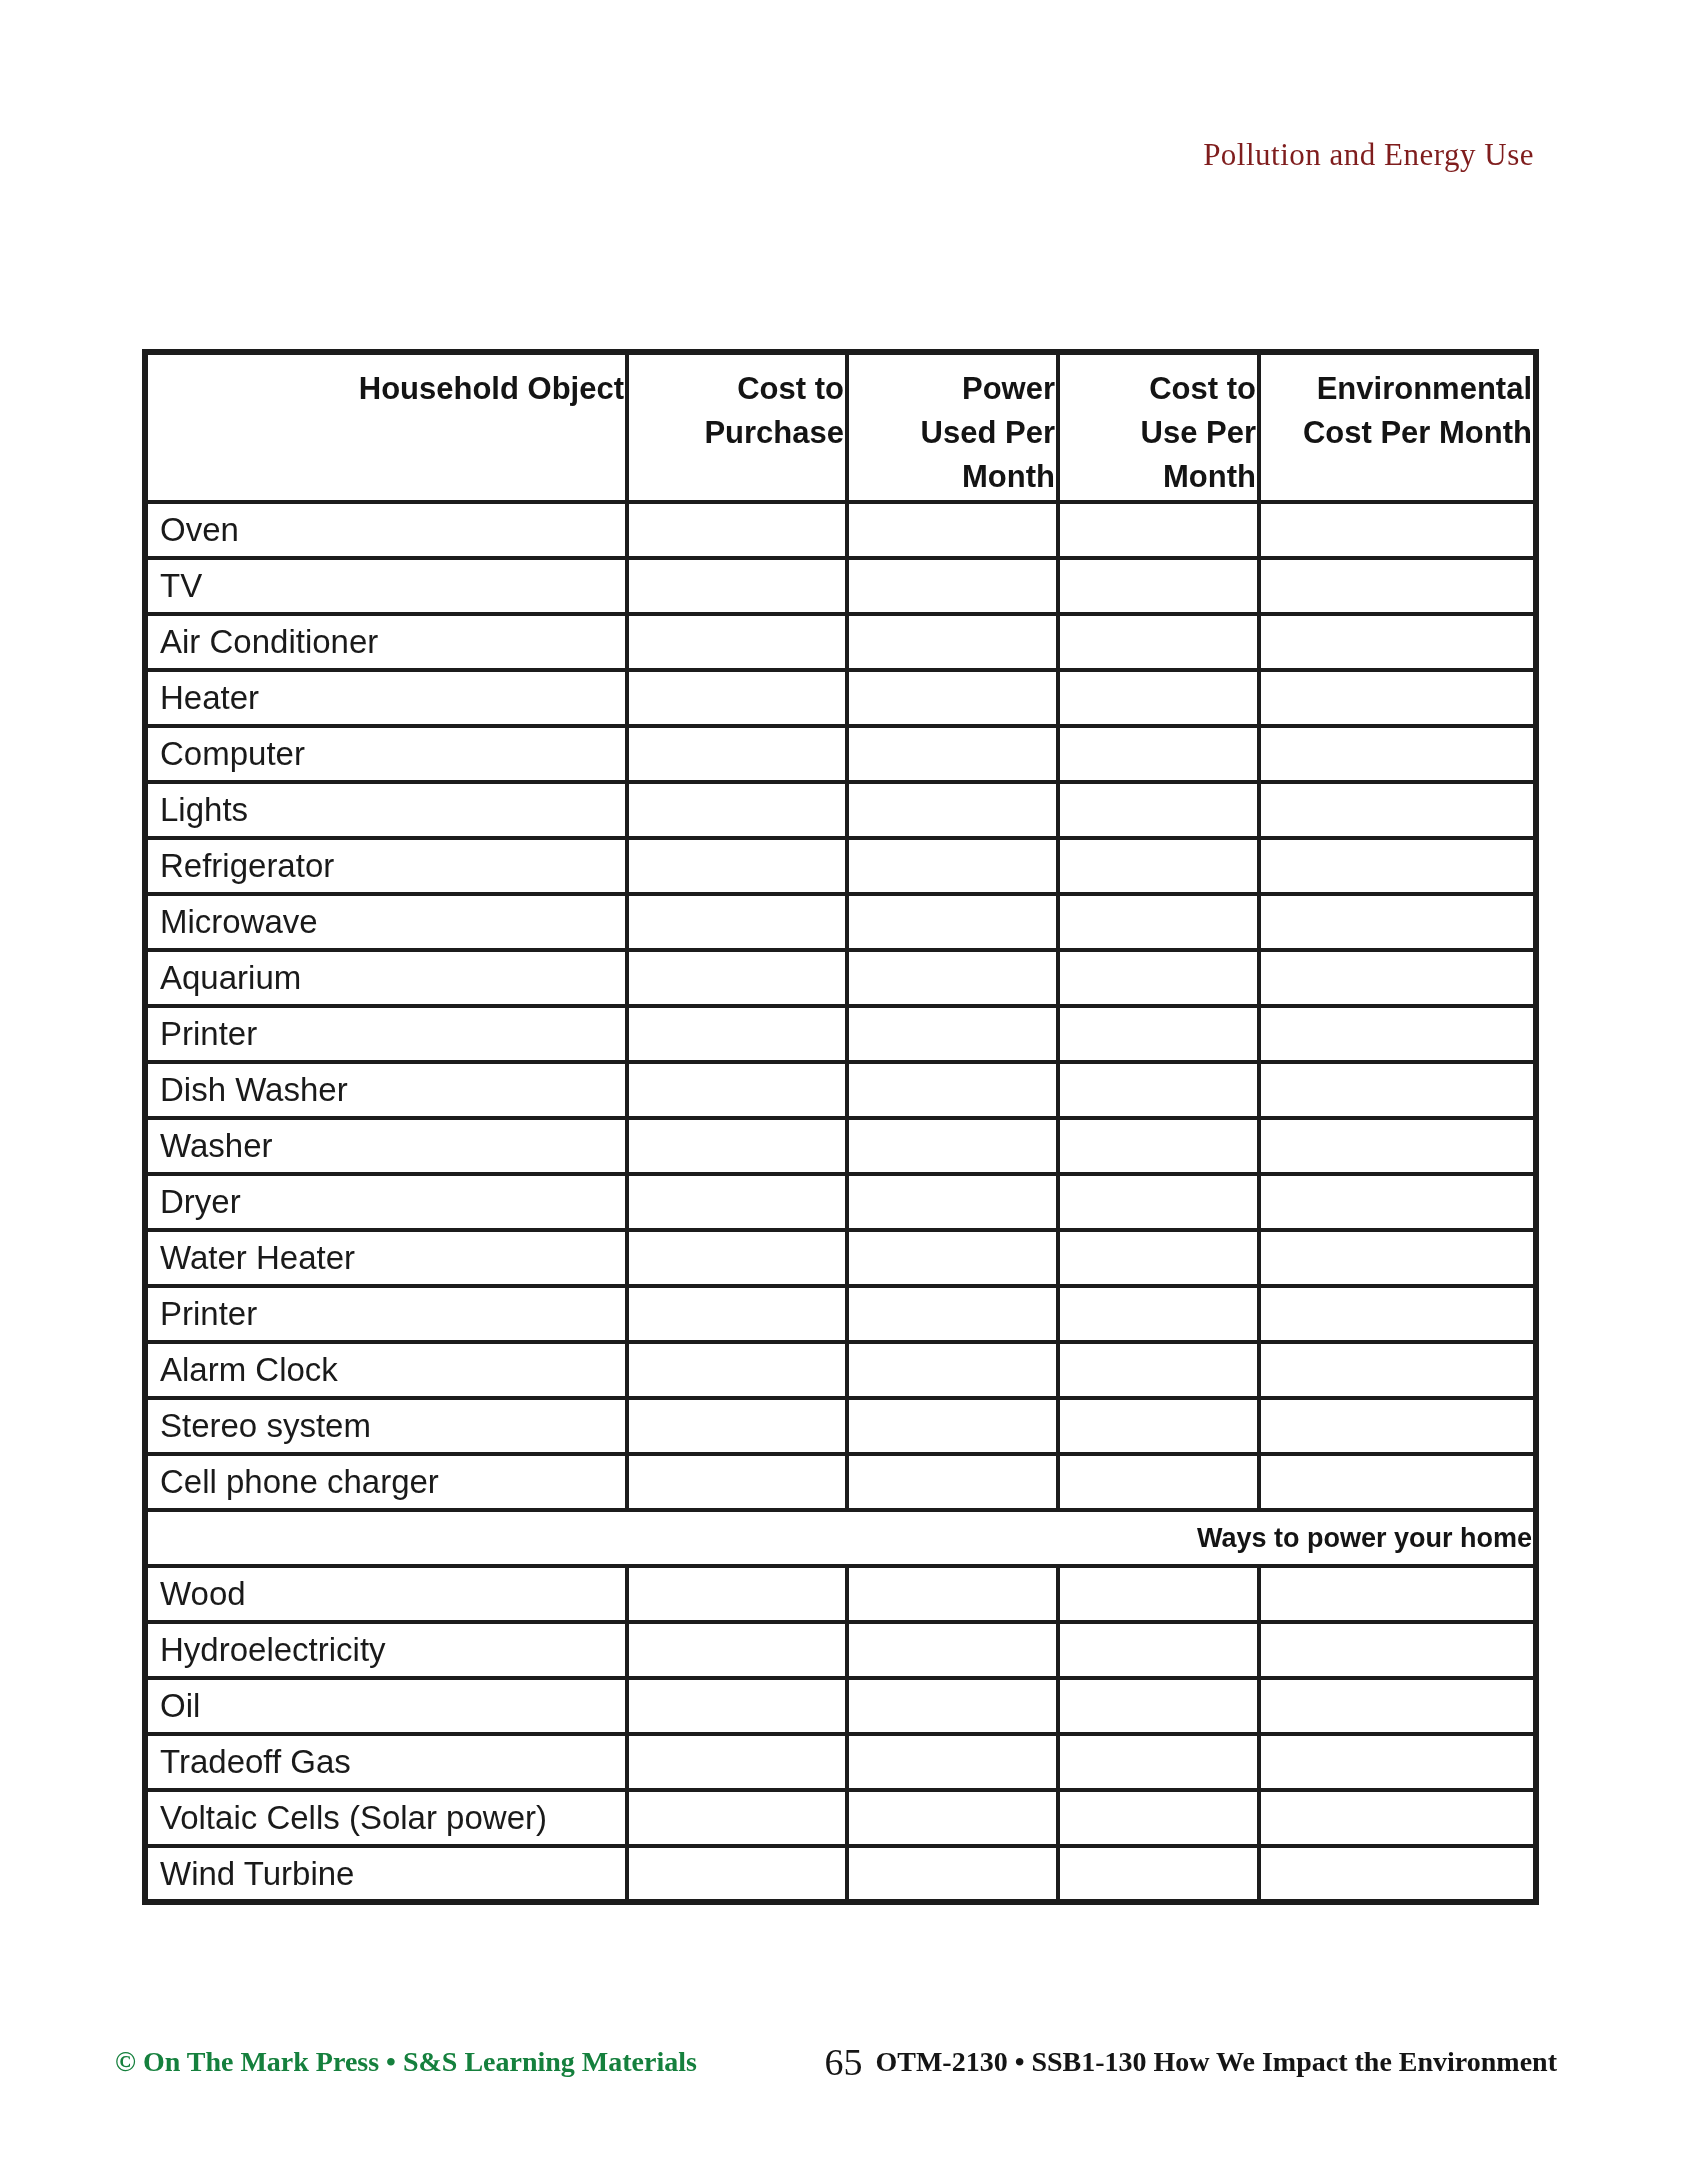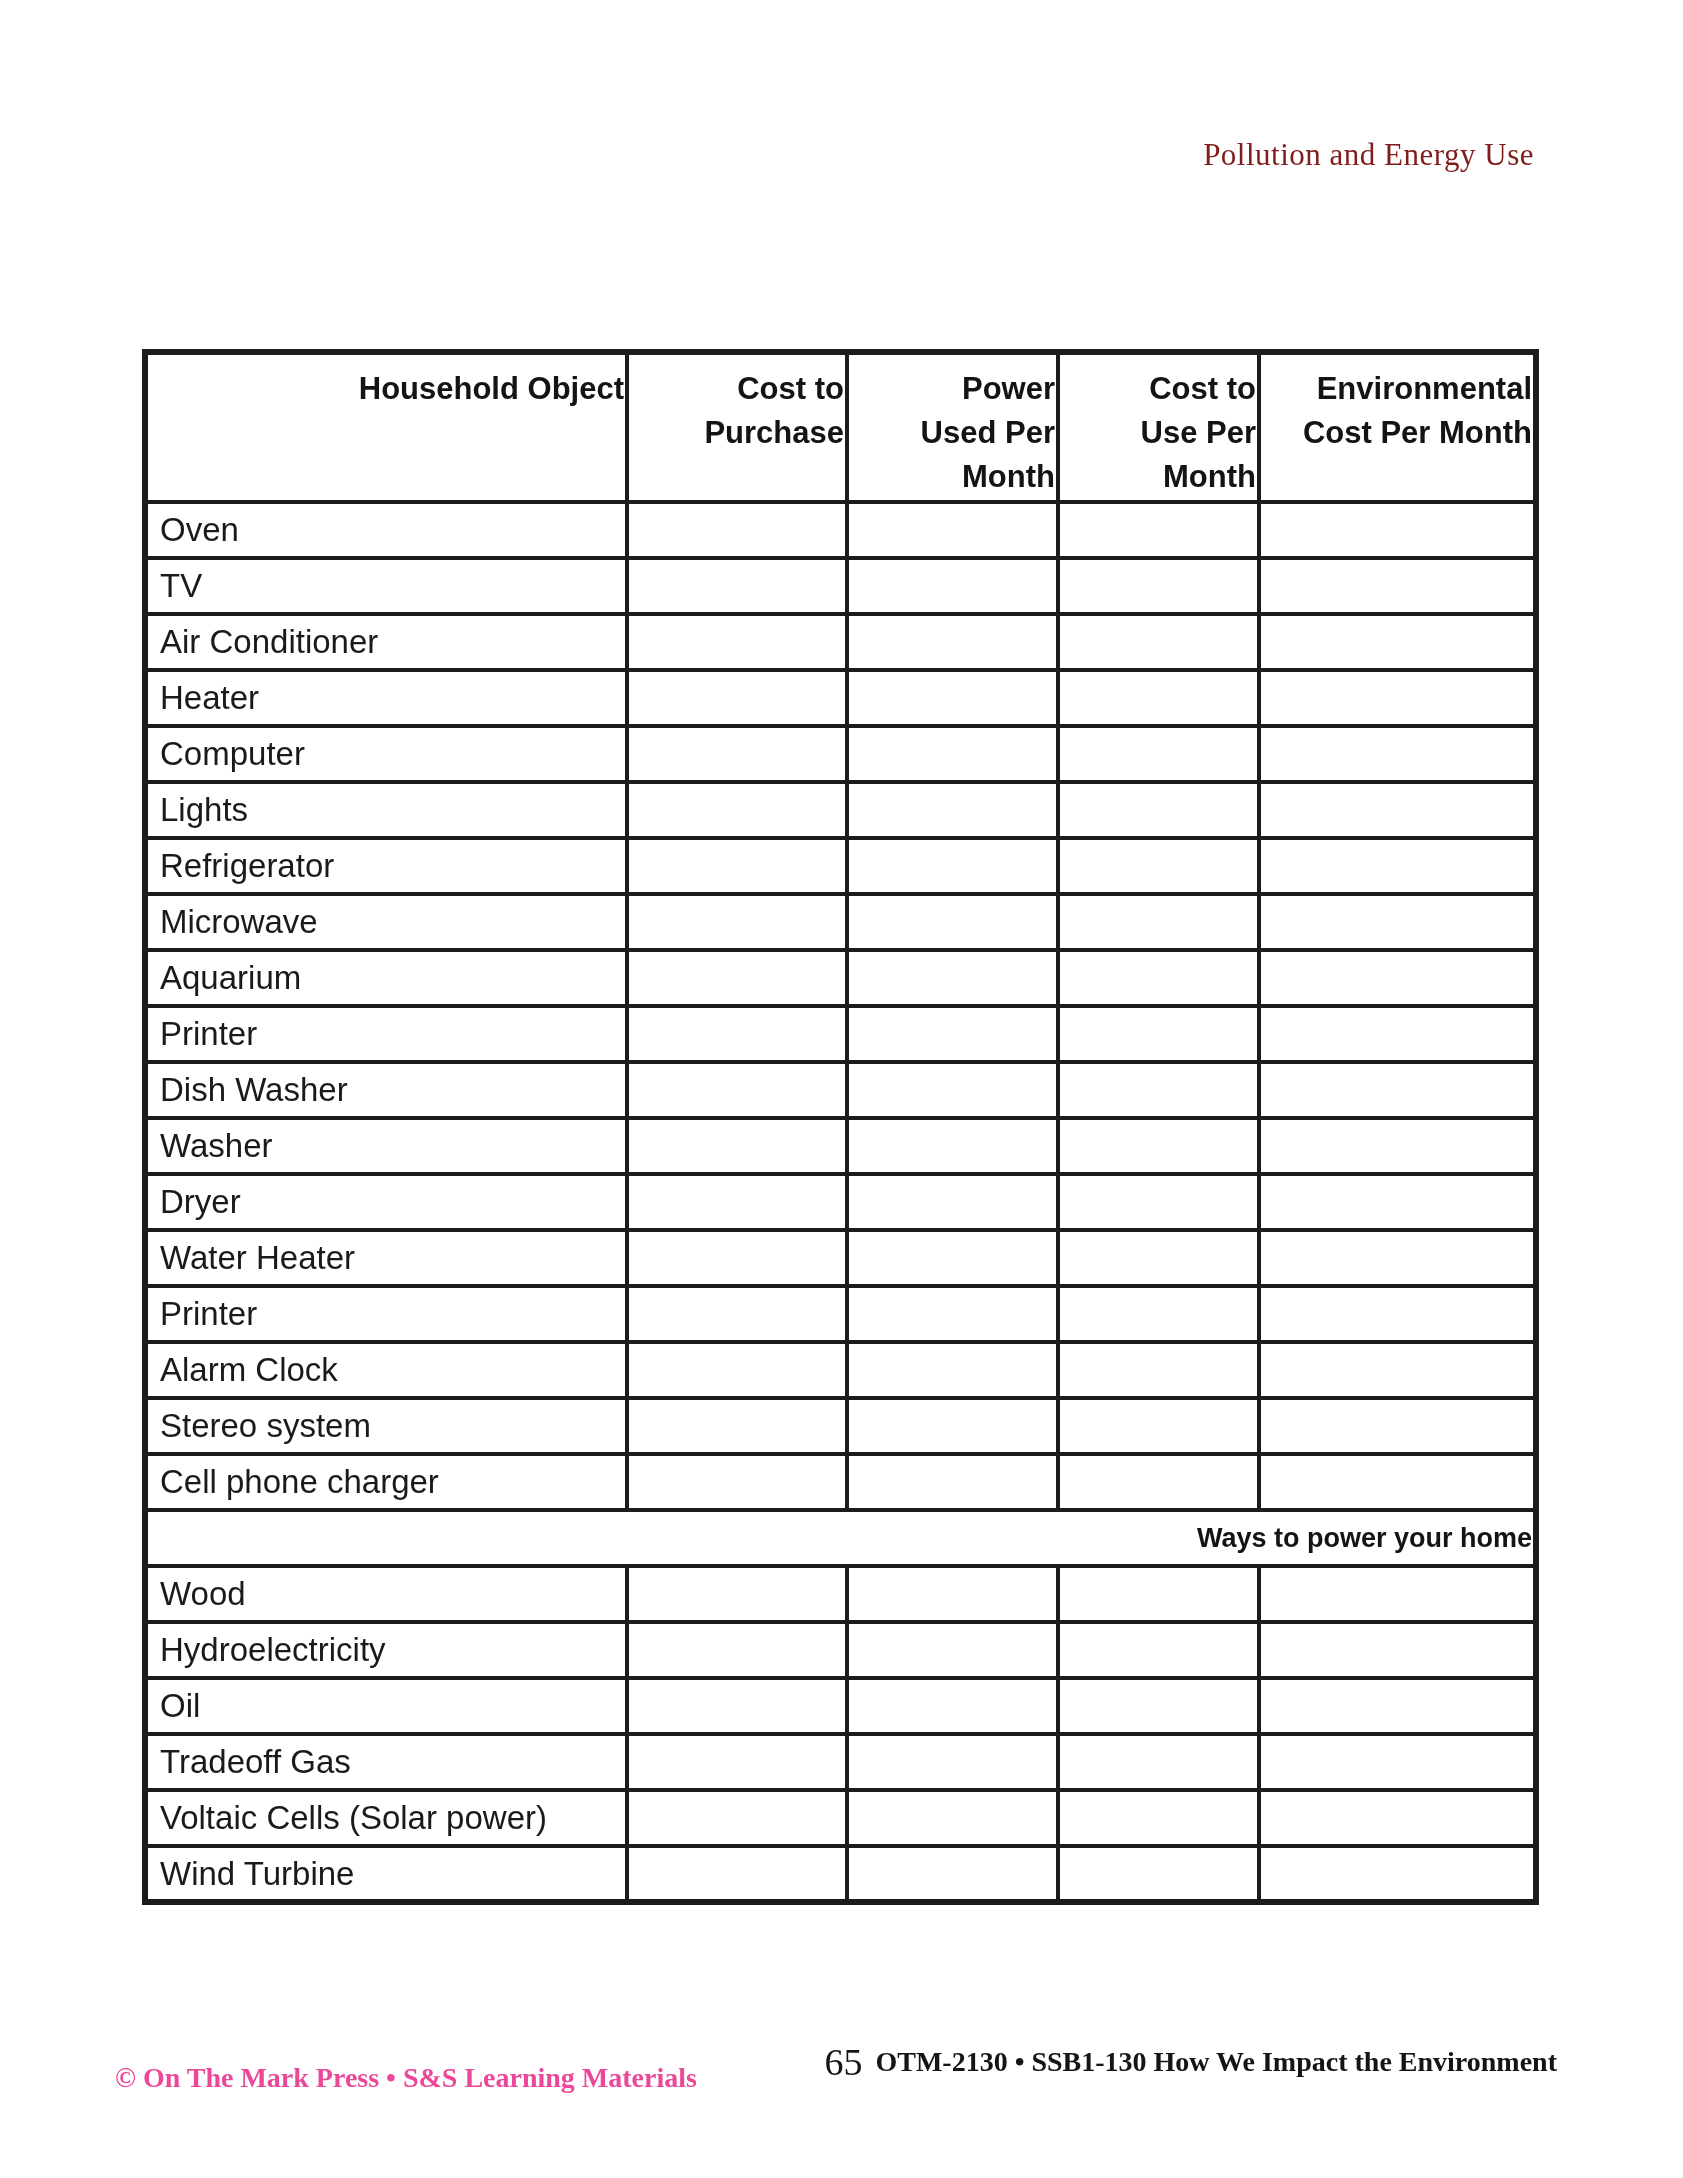--- a/index.html
+++ b/index.html
@@ -139,22 +139,21 @@
   .footer-copyright {
     position: absolute;
     left: 115px;
     top: 0;
     height: 46px;
     display: flex;
     align-items: center;
     font-family: "Liberation Serif", serif;
     font-weight: bold;
     font-size: 28px;
-    color: #ec4899;
-    margin-top: 16px;
+    color: #15803d;
   }
   .footer-pagenum {
     position: absolute;
     left: 776px;
     width: 135px;
     top: 0;
     height: 46px;
     display: flex;
     align-items: center;
     justify-content: center;

